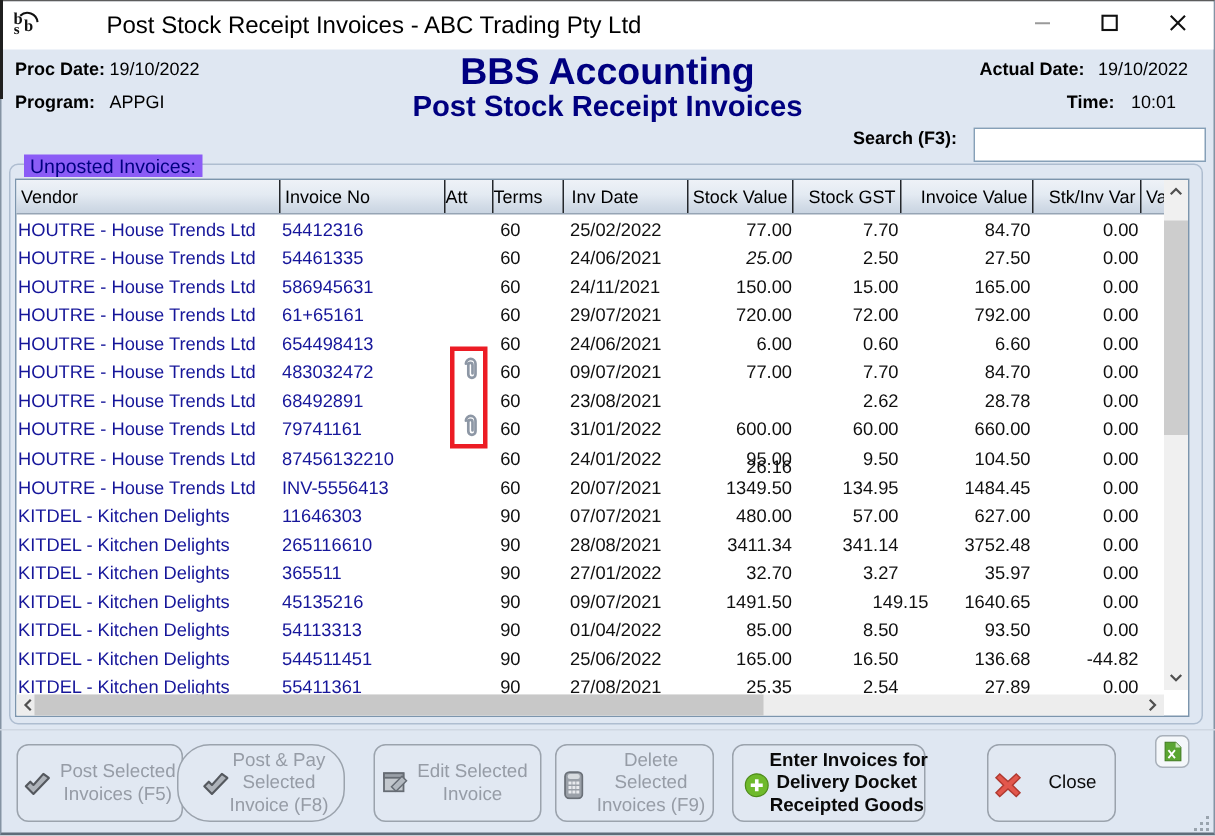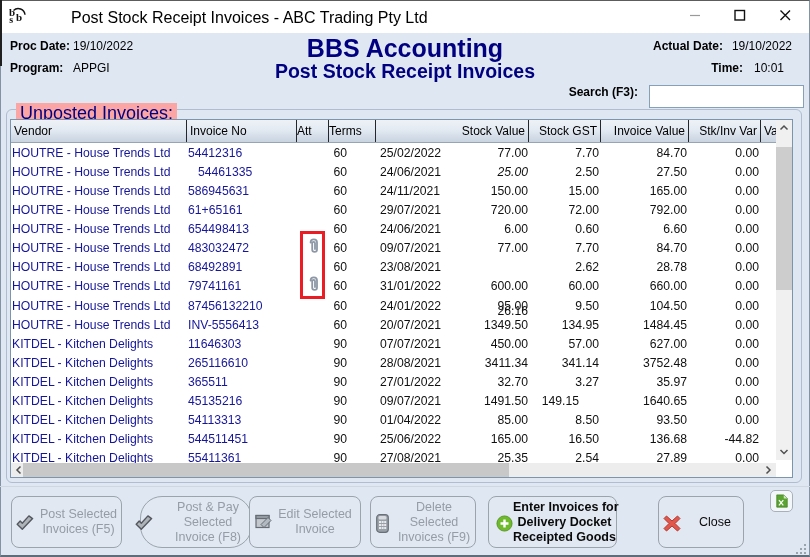--- a/index.html
+++ b/index.html
@@ -20,22 +20,22 @@
   .val { font-size:12px; color:#000; }
   #bigtitle { position:absolute; left:0; top:36px; width:810px; text-align:center;
               color:#000080; font-weight:bold; font-size:25px; line-height:25px;}
   #subtitle { position:absolute; left:0; top:61px; width:810px; text-align:center;
               color:#000080; font-weight:bold; font-size:19.5px; line-height:20px;}
   #searchbox { position:absolute; left:649px; top:85px; width:155px; height:23px;
                background:#fff; border:1px solid #86a0b8; }
   
   #groupbox { position:absolute; left:6px; top:109px; width:796px; height:374px;
               border:1px solid #aebdd0; border-radius:6px; }
-  #legend { position:absolute; left:16px; top:103px; background:#fca5a5; padding:0 4px;
-            color:#000080; font-size:18px; }
+  #legend { position:absolute; left:16px; top:103px; background:#8b5cf6; padding:0 4px;
+            color:#000080; font-size:13px; }
   
   #table { position:absolute; left:10px; top:119px; width:783px; height:359px;
            background:#fff; border:1px solid #7c95ad; }
   #thead { position:absolute; left:0; top:0; width:765px; height:23px;
            background:linear-gradient(#eef2f7, #e3eaf2 45%, #d4dde8 75%, #c9d4e1);
            border-bottom:1px solid #96a4b4; }
   .hcell { position:absolute; top:0; height:22px; line-height:22px; font-size:12px; color:#000;
            border-right:1px solid #24272b; }
   .hl { padding-left:3px; }
   .hr { text-align:right; padding-right:3px; }
@@ -98,40 +98,41 @@
 <div id="groupbox"></div>
 <div id="legend">Unposted Invoices:</div>
 
 <div id="table">
   <div id="tbody"></div>
   <div id="thead">
     <div class="hcell hl" style="left:0; width:176px;">Vendor</div>
     <div class="hcell hl" style="left:176px; width:110px;">Invoice No</div>
     <div class="hcell hc" style="left:286px; width:32px;">Att</div>
     <div class="hcell hc" style="left:318px; width:47px;">Terms</div>
+    <div class="hcell hl" style="left:365px; width:83px; padding-left:5px;">Inv Date</div>
     <div class="hcell hr" style="left:448px; width:70px;">Stock Value</div>
     <div class="hcell hr" style="left:518px; width:72px;">Stock GST</div>
     <div class="hcell hr" style="left:590px; width:88px;">Invoice Value</div>
     <div class="hcell hr" style="left:678px; width:72px;">Stk/Inv Var</div>
     <div class="hcell hl" style="left:750px; width:15px; border-right:none;">Va</div>
   </div>
   <div id="rows">
       <div class="row" style="top:24px;">
         <div class="c blue" style="left:1px;">HOUTRE - House Trends Ltd</div>
         <div class="c blue" style="left:177px;">54412316</div>
         <div class="c blk num" style="left:300px; width:36px;">60</div>
         <div class="c blk" style="left:369px;">25/02/2022</div>
         <div class="c blk num" style="left:448px; width:69px;">77.00</div>
         <div class="c blk num" style="left:520px; width:68px;">7.70</div>
         <div class="c blk num" style="left:608px; width:68px;">84.70</div>
         <div class="c blk num" style="left:680px; width:68px;">0.00</div>
       </div>
       <div class="row" style="top:43.07px;">
         <div class="c blue" style="left:1px;">HOUTRE - House Trends Ltd</div>
-        <div class="c blue" style="left:177px;margin-left:10px;">54461335</div>
+        <div class="c blue" style="left:177px;">54461335</div>
         <div class="c blk num" style="left:300px; width:36px;">60</div>
         <div class="c blk" style="left:369px;">24/06/2021</div>
         <div class="c blk num" style="left:448px; width:69px;font-style:italic;">25.00</div>
         <div class="c blk num" style="left:520px; width:68px;">2.50</div>
         <div class="c blk num" style="left:608px; width:68px;">27.50</div>
         <div class="c blk num" style="left:680px; width:68px;">0.00</div>
       </div>
       <div class="row" style="top:62.14px;">
         <div class="c blue" style="left:1px;">HOUTRE - House Trends Ltd</div>
         <div class="c blue" style="left:177px;">586945631</div>
@@ -216,21 +217,21 @@
         <div class="c blk num" style="left:448px; width:69px;">1349.50</div>
         <div class="c blk num" style="left:520px; width:68px;">134.95</div>
         <div class="c blk num" style="left:608px; width:68px;">1484.45</div>
         <div class="c blk num" style="left:680px; width:68px;">0.00</div>
       </div>
       <div class="row" style="top:214.7px;">
         <div class="c blue" style="left:1px;">KITDEL - Kitchen Delights</div>
         <div class="c blue" style="left:177px;">11646303</div>
         <div class="c blk num" style="left:300px; width:36px;">90</div>
         <div class="c blk" style="left:369px;">07/07/2021</div>
-        <div class="c blk num" style="left:448px; width:69px;">450.00</div>
+        <div class="c blk num" style="left:448px; width:69px;">480.00</div>
         <div class="c blk num" style="left:520px; width:68px;">57.00</div>
         <div class="c blk num" style="left:608px; width:68px;">627.00</div>
         <div class="c blk num" style="left:680px; width:68px;">0.00</div>
       </div>
       <div class="row" style="top:233.77px;">
         <div class="c blue" style="left:1px;">KITDEL - Kitchen Delights</div>
         <div class="c blue" style="left:177px;">265116610</div>
         <div class="c blk num" style="left:300px; width:36px;">90</div>
         <div class="c blk" style="left:369px;">28/08/2021</div>
         <div class="c blk num" style="left:448px; width:69px;">3411.34</div>
@@ -247,21 +248,21 @@
         <div class="c blk num" style="left:520px; width:68px;">3.27</div>
         <div class="c blk num" style="left:608px; width:68px;">35.97</div>
         <div class="c blk num" style="left:680px; width:68px;">0.00</div>
       </div>
       <div class="row" style="top:271.90999999999997px;">
         <div class="c blue" style="left:1px;">KITDEL - Kitchen Delights</div>
         <div class="c blue" style="left:177px;">45135216</div>
         <div class="c blk num" style="left:300px; width:36px;">90</div>
         <div class="c blk" style="left:369px;">09/07/2021</div>
         <div class="c blk num" style="left:448px; width:69px;">1491.50</div>
-        <div class="c blk num" style="left:500px; width:68px;">149.15</div>
+        <div class="c blk num" style="left:540px; width:68px;">149.15</div>
         <div class="c blk num" style="left:608px; width:68px;">1640.65</div>
         <div class="c blk num" style="left:680px; width:68px;">0.00</div>
       </div>
       <div class="row" style="top:290.98px;">
         <div class="c blue" style="left:1px;">KITDEL - Kitchen Delights</div>
         <div class="c blue" style="left:177px;">54113313</div>
         <div class="c blk num" style="left:300px; width:36px;">90</div>
         <div class="c blk" style="left:369px;">01/04/2022</div>
         <div class="c blk num" style="left:448px; width:69px;">85.00</div>
         <div class="c blk num" style="left:520px; width:68px;">8.50</div>
@@ -302,21 +303,21 @@
       <path d="M755.5,3.5 L759,7 L755.5,10.5" fill="none" stroke="#505050" stroke-width="1.5"></path>
     </svg>
   </div>
 
 <div id="redbox"></div>
 
 <div id="panelline"></div>
 <div class="btn" style="left:11px; width:111px;">
     <div class="t" style="padding-left:24px;">Post Selected<br>Invoices (F5)</div>
   </div>
-<div class="btn" style="left:140px; width:112px;border-radius:22px;">
+<div class="btn" style="left:118px; width:112px;border-radius:22px;">
     <div class="t" style="padding-left:24px;">Post &amp; Pay<br>Selected<br>Invoice (F8)</div>
   </div>
 <div class="btn" style="left:249px; width:112px;">
     <div class="t" style="padding-left:20px;">Edit Selected<br>Invoice</div>
   </div>
 <div class="btn" style="left:370px; width:106px;">
     <div class="t" style="padding-left:22px;">Delete<br>Selected<br>Invoices (F9)</div>
   </div>
 <div class="btn en" style="left:488px; width:129px;">
     <div class="t" style="padding-left:24px;">Enter Invoices for<br>Delivery Docket<br>Receipted Goods</div>

